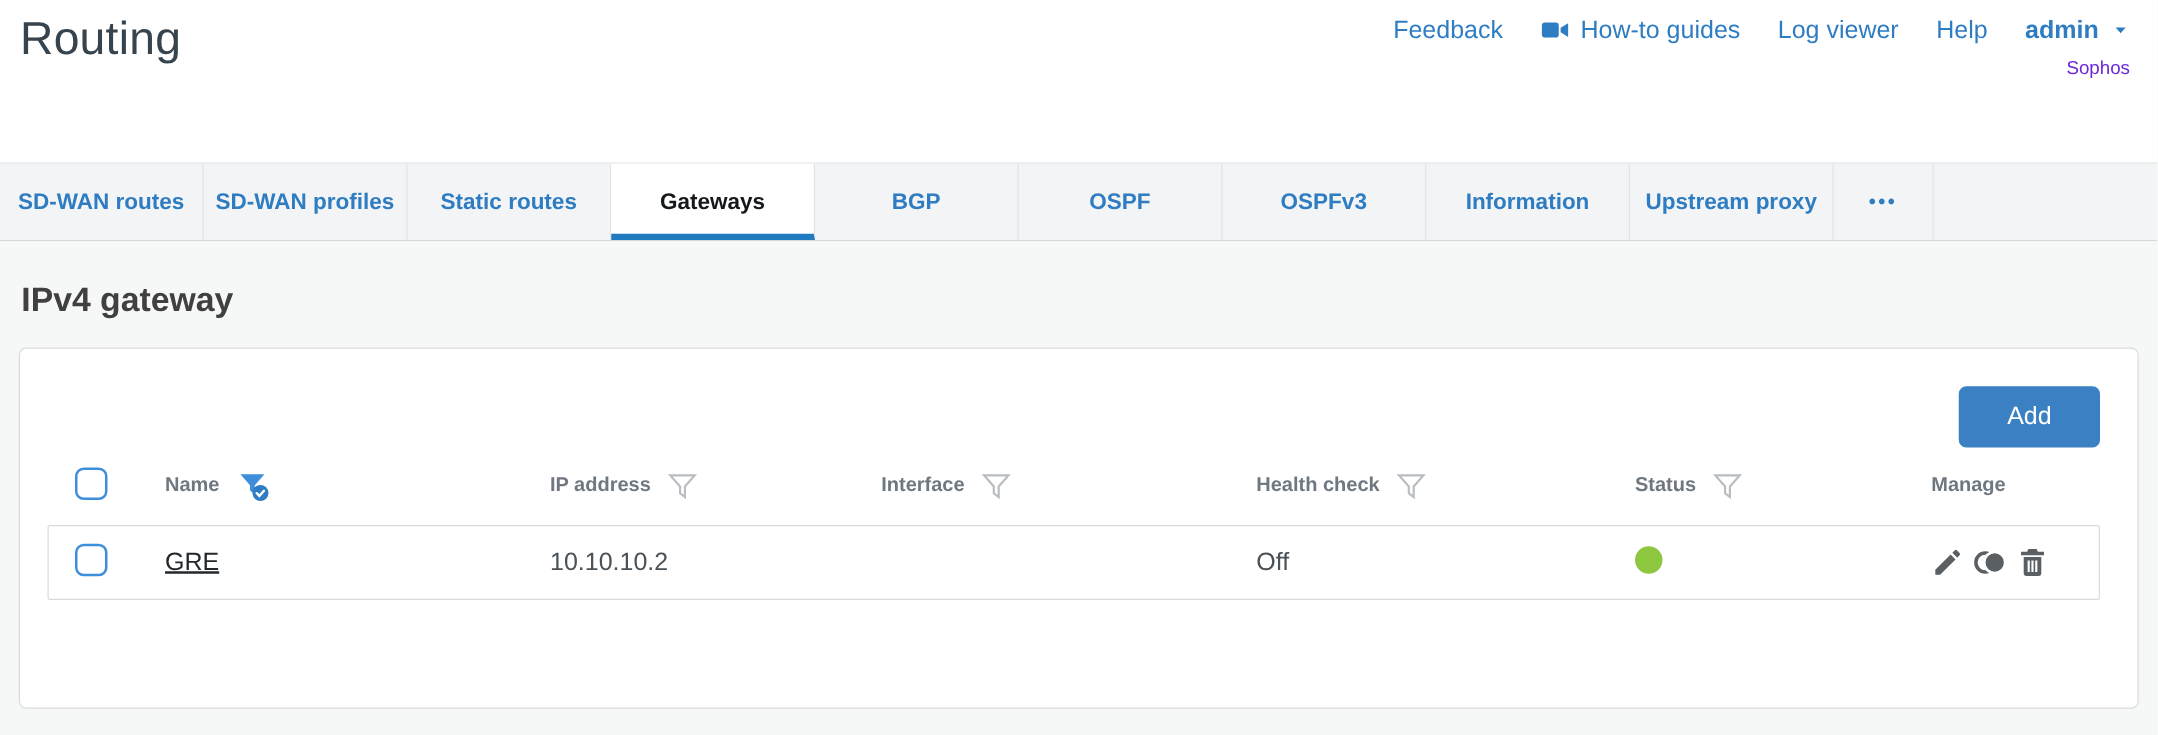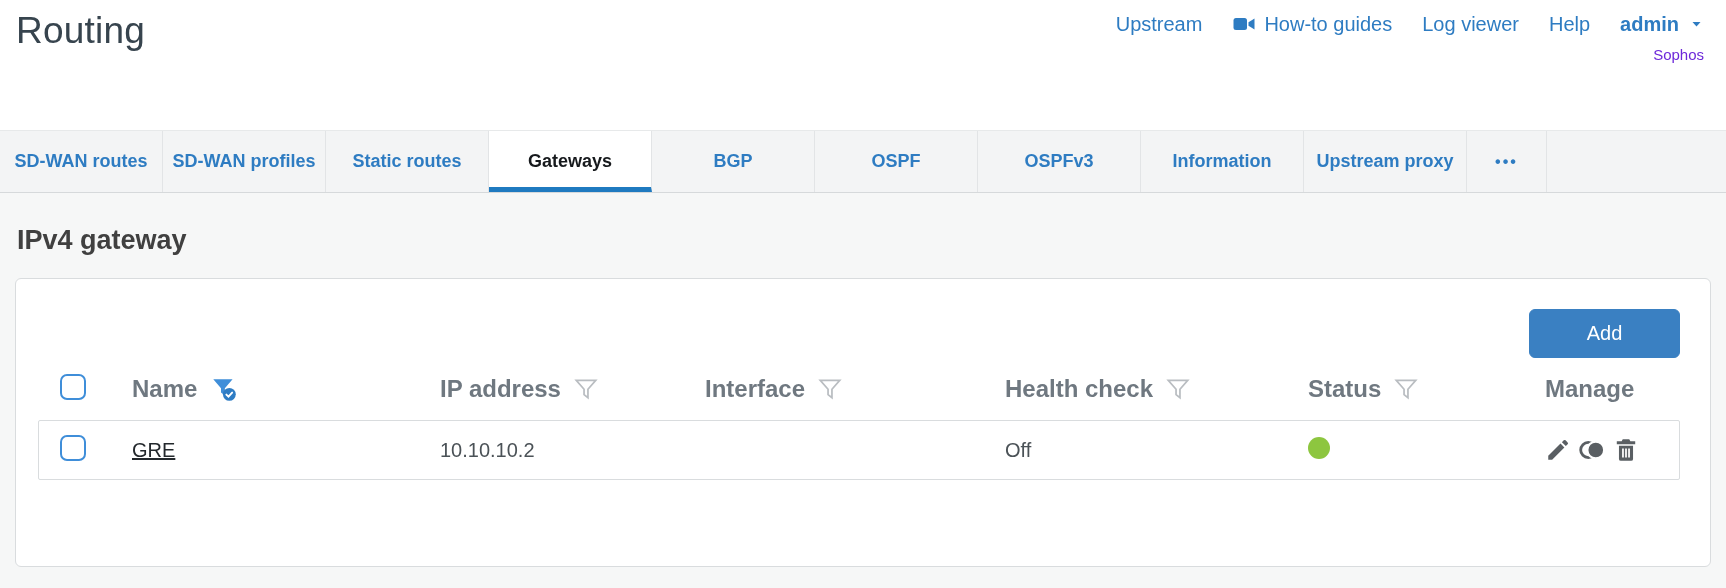--- a/index.html
+++ b/index.html
@@ -33,27 +33,27 @@
   
   .content { height:395px; background:#f6f7f7; padding:30px 15px 0 15px; }
   .section-title { font-size:27px; color:#404040; font-weight:700; margin:2px 0 22px 2px; }
 
   .panel { background:#ffffff; border:1px solid #d9dcde; border-radius:6px;
     height:289px; padding:30px 30px 0 22px; }
 
   .toolbar { display:flex; justify-content:flex-end; gap:9px; }
   .btn { height:49px; border-radius:6px; font-size:20px;
     font-family:"Liberation Sans", sans-serif; cursor:pointer; }
-  .btn-primary { width:151px; background:#3a80c2; color:#ffffff; border:1px solid #3a80c2; }
+  .btn-primary { width:113px; background:#3a80c2; color:#ffffff; border:1px solid #3a80c2; }
   .btn-secondary { width:143px; background:#fdfdfd; color:#1d2124; border:1px solid #c8ccd0; margin-right:1px; }
 
   .grid { display:grid; grid-template-columns:72px 308px 265px 300px 303px 237px auto;
     align-items:center; }
   .thead { padding-left:22px; height:62px; }
-  .th { display:flex; align-items:center; gap:12px; font-size:24px; font-weight:700;
+  .th { display:flex; align-items:center; gap:12px; font-size:16px; font-weight:700;
     color:#6f7880; }
   .trow { border:1px solid #d9dcde; border-radius:2px; height:60px; }
   .trow .grid { padding-left:21px; height:100%; }
   .cell { font-size:20px; color:#4b5257; }
   .link-cell { color:#23282c; text-decoration:underline; font-weight:500; cursor:pointer; }
 
   .checkbox { width:26px; height:26px; border:2.5px solid #3f8ed9; border-radius:7px;
     background:#ffffff; display:inline-block; cursor:pointer; }
 
   .status-dot { width:22px; height:22px; border-radius:50%; display:inline-block; }
@@ -63,21 +63,21 @@
 
   .caret { margin-left:2px; }
 </style>
 </head>
 <body>
 
 <div class="top-header">
   <div class="page-title">Routing</div>
   <div class="header-right">
     <div class="header-links">
-      <span class="hlink">Upstream</span>
+      <span class="hlink">Feedback</span>
       <span class="hlink">
         <span class="icon">
           <svg width="24" height="24" viewBox="0 0 24 24" fill="#2e7cc2">
             <rect x="1.5" y="6" width="13.5" height="12" rx="2.5"></rect>
             <path d="M16.5 10.2l6-3.7v11l-6-3.7z"></path>
           </svg>
         </span>
         <span>How-to guides</span>
       </span>
       <span class="hlink">Log viewer</span>

